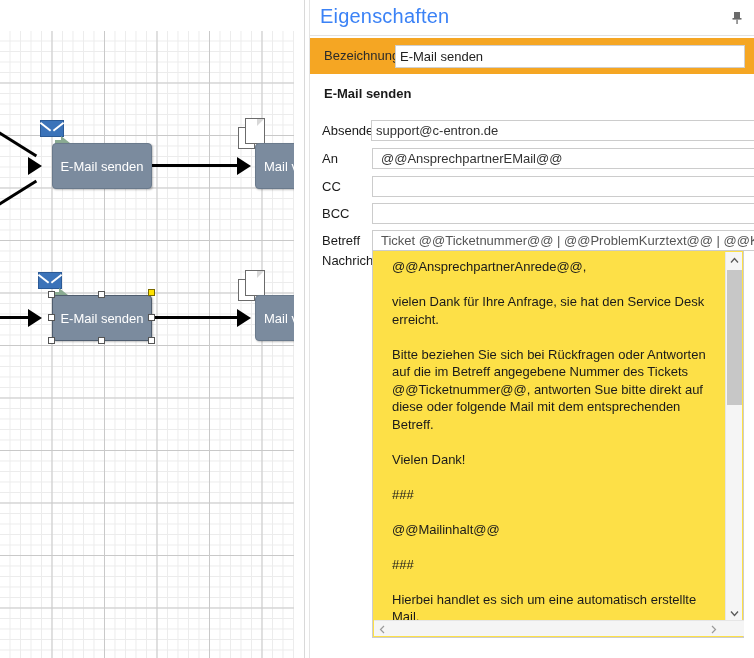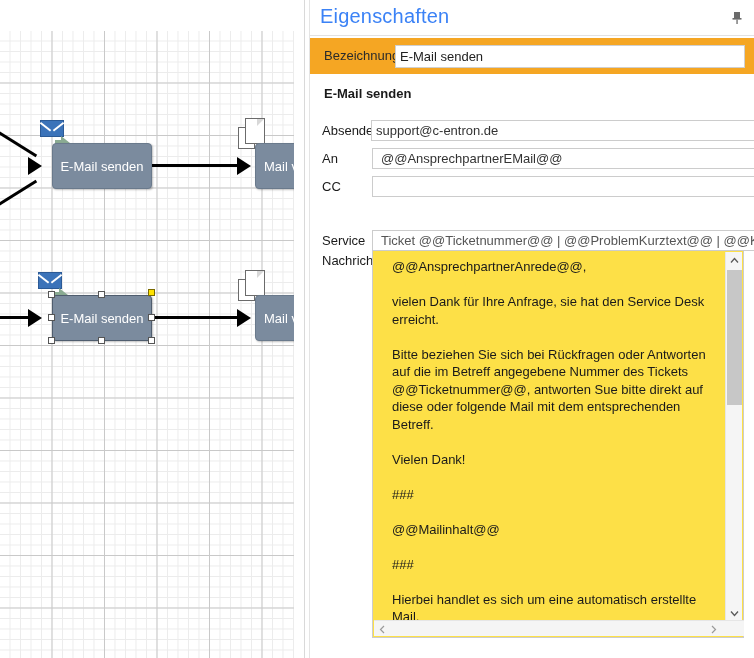--- a/index.html
+++ b/index.html
@@ -239,23 +239,27 @@
     <div class="frow" style="top:148px;">
       <span class="flabel">An</span>
       <input class="finput indent" style="left: 62px;" value="@@AnsprechpartnerEMail@@">
     </div>
 
     <div class="frow" style="top:176px;">
       <span class="flabel">CC</span>
       <input class="finput indent" style="left: 62px;" value="">
     </div>
 
+    <div class="frow" style="top:203px;">
+      <span class="flabel">BCC</span>
+      <input class="finput indent" style="left: 62px;" value="">
+    </div>
 
     <div class="frow" style="top:230px;">
-      <span class="flabel">Service</span>
+      <span class="flabel">Betreff</span>
       <input class="finput indent" style="left: 62px; color: rgb(85, 85, 85);" value="Ticket @@Ticketnummer@@ | @@ProblemKurztext@@ | @@Kund">
     </div>
 
     <div id="msg-label">Nachricht</div>
     <div id="msg-wrap">
       <div id="msg-body">@@AnsprechpartnerAnrede@@,
 
 vielen Dank für Ihre Anfrage, sie hat den Service Desk erreicht.
 
 Bitte beziehen Sie sich bei Rückfragen oder Antworten auf die im Betreff angegebene Nummer des Tickets @@Ticketnummer@@, antworten Sue bitte direkt auf diese oder folgende Mail mit dem entsprechenden Betreff.

